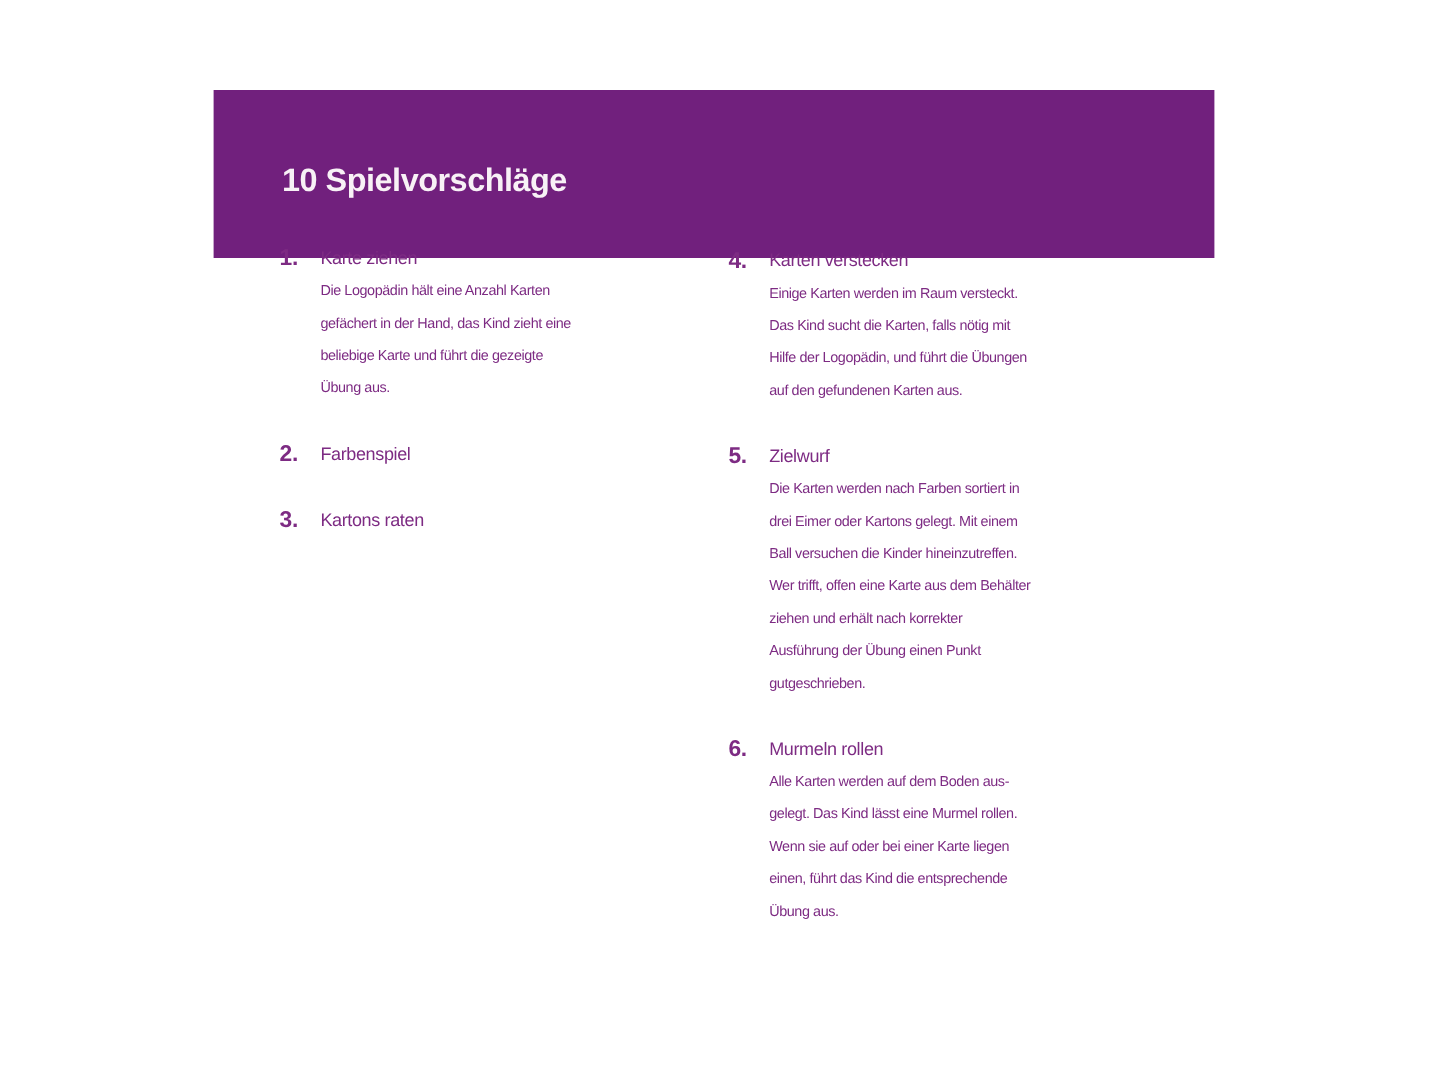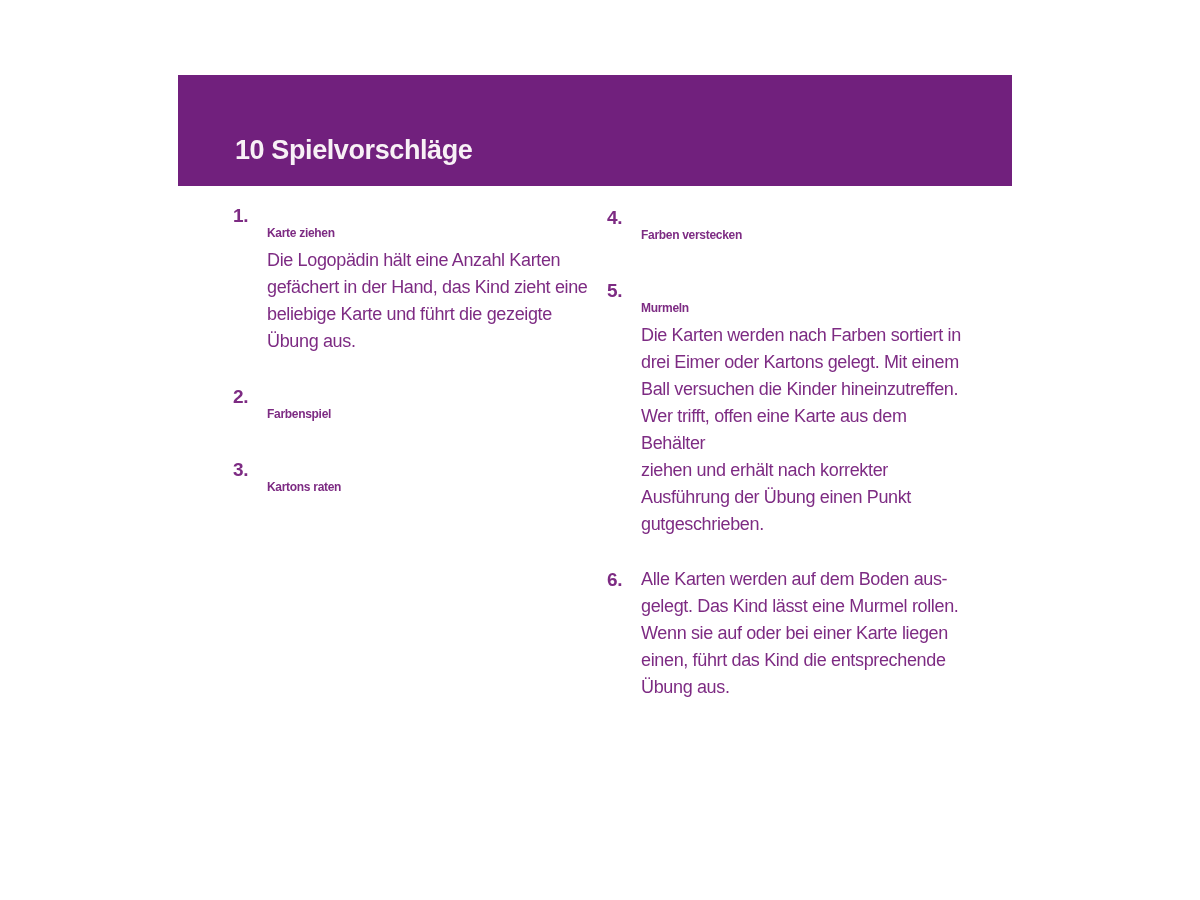--- a/index.html
+++ b/index.html
@@ -17,21 +17,21 @@
   .page {
     position: absolute;
     inset: 0;
     background: var(--page-bg, #ffffff);
   }
   .section-header {
     position: absolute;
     left: 178px;
     top: 75px;
     width: 834px;
-    height: 111px;
+    height: 140px;
     background: var(--accent, #71207d);
     box-sizing: border-box;
     padding: 60px 16px 0 57px;
   }
   .section-title {
     color: var(--title-color, #f8f1f6);
     font-size: 27px;
     font-weight: bold;
     letter-spacing: -0.4px;
     line-height: 30px;
@@ -50,29 +50,28 @@
     color: var(--text, #7d2b83);
   }
   .item-number {
     font-weight: bold;
     font-size: 19px;
     line-height: 27px;
     letter-spacing: -0.3px;
   }
   .item-content { min-width: 0; }
   .item-title {
-    font-weight: bold;
-    font-size: 12px;
+    font-weight: normal;
+    font-size: 15px;
     line-height: 27px;
     letter-spacing: -0.3px;
     white-space: nowrap;
-    margin-top: 18px;
   }
   .item-description {
-    font-size: 18px;
+    font-size: 12px;
     line-height: 27px;
     letter-spacing: -0.35px;
     white-space: pre-line;
   }
 </style>
 </head>
 <body>
 
 <div class="page">
 
@@ -107,41 +106,46 @@
       </div>
     </div>
 
   </div>
 
   <div class="column column-right">
 
     <div class="game-item">
       <div class="item-number">4.</div>
       <div class="item-content">
-        <div class="item-title">Farben verstecken</div>
+        <div class="item-title">Karten verstecken</div>
+        <div class="item-description">Einige Karten werden im Raum versteckt.
+Das Kind sucht die Karten, falls nötig mit
+Hilfe der Logopädin, und führt die Übungen
+auf den gefundenen Karten aus.</div>
       </div>
     </div>
 
     <div class="game-item">
       <div class="item-number">5.</div>
       <div class="item-content">
-        <div class="item-title">Murmeln</div>
+        <div class="item-title">Zielwurf</div>
         <div class="item-description">Die Karten werden nach Farben sortiert in
 drei Eimer oder Kartons gelegt. Mit einem
 Ball versuchen die Kinder hineinzutreffen.
 Wer trifft, offen eine Karte aus dem Behälter
 ziehen und erhält nach korrekter
 Ausführung der Übung einen Punkt
 gutgeschrieben.</div>
       </div>
     </div>
 
     <div class="game-item">
       <div class="item-number">6.</div>
       <div class="item-content">
+        <div class="item-title">Murmeln rollen</div>
         <div class="item-description">Alle Karten werden auf dem Boden aus-
 gelegt. Das Kind lässt eine Murmel rollen.
 Wenn sie auf oder bei einer Karte liegen
 einen, führt das Kind die entsprechende
 Übung aus.</div>
       </div>
     </div>
 
   </div>
 

